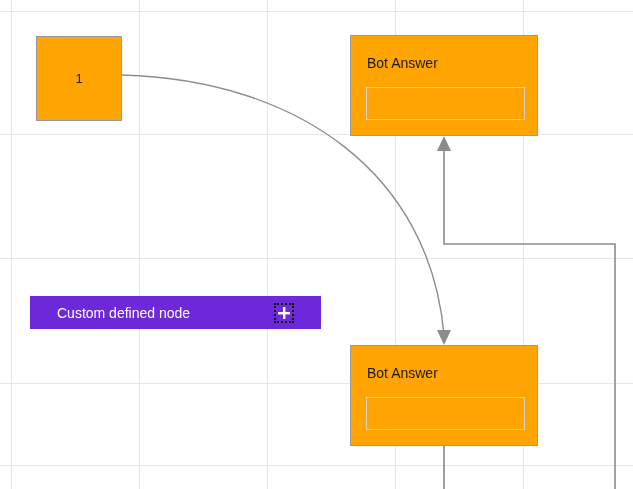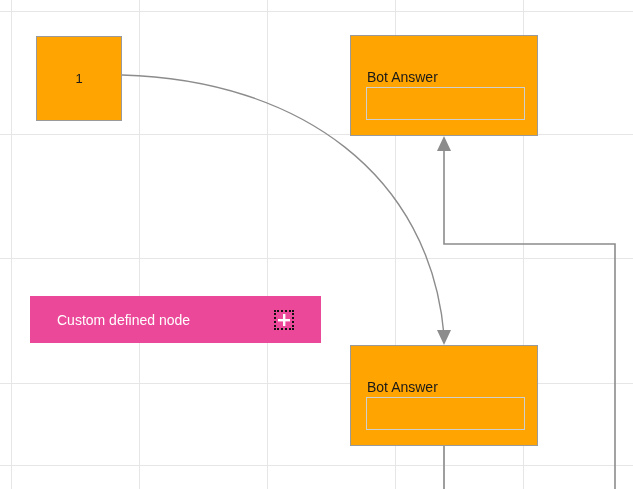--- a/index.html
+++ b/index.html
@@ -70,43 +70,43 @@
   .node-bot {
     width: 188px;
     height: 101px;
     left: 350px;
   }
   .node-bot-top { top: 35px; }
   .node-bot-bottom { top: 345px; }
   .node-bot-title {
     position: absolute;
     left: 16px;
-    top: 34px;
+    top: 20px;
     font-size: 14px;
     color: #1a1a1a;
     line-height: 1;
   }
   .node-bot-field {
     position: absolute;
     left: 15px;
     top: 51px;
     width: 159px;
     height: 33px;
     box-sizing: border-box;
     border: 1px solid #cfcfcf;
     background: transparent;
   }
   
   .palette-bar {
     position: absolute;
     left: 30px;
     top: 296px;
     width: 291px;
-    height: 47px;
-    background: #ec4899;
+    height: 33px;
+    background: #6d28d9;
     display: flex;
     align-items: center;
   }
   .palette-label {
     margin-left: 27px;
     font-size: 14px;
     color: #ffffff;
     line-height: 1;
     flex: 1;
   }

